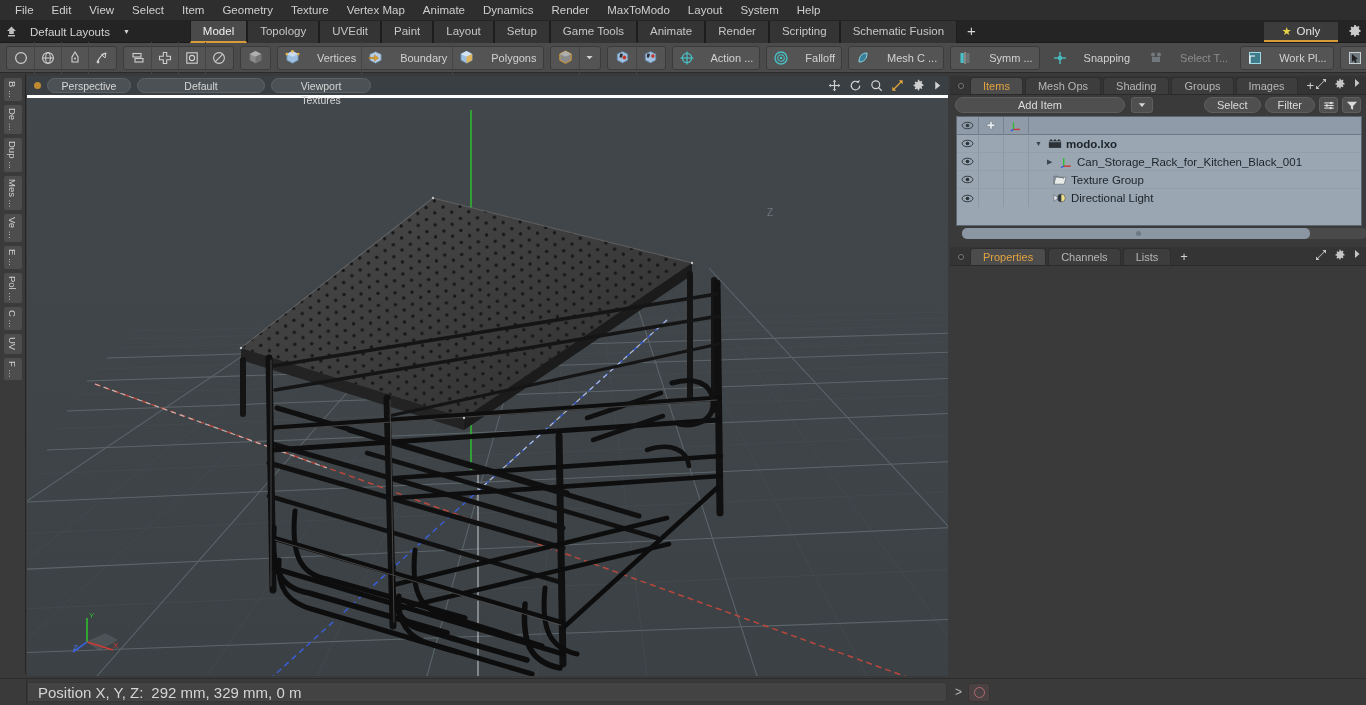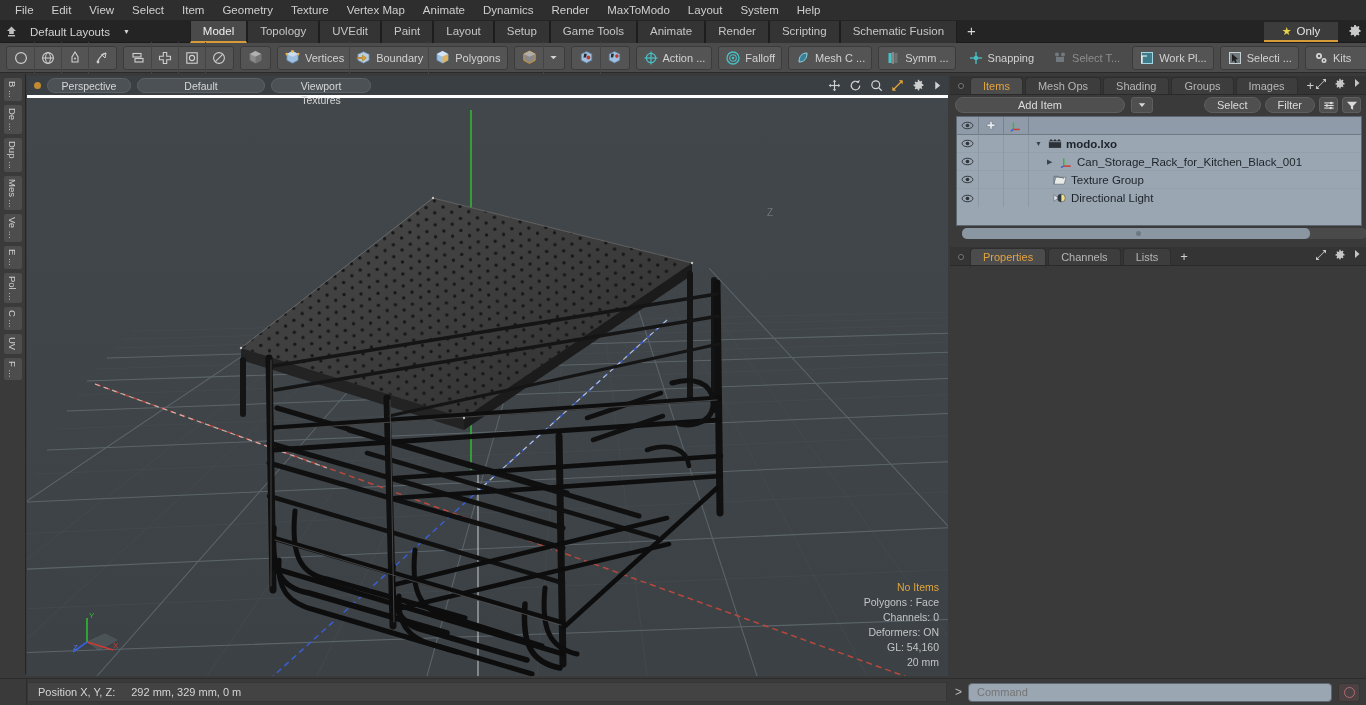--- a/index.html
+++ b/index.html
@@ -60,21 +60,21 @@
     background:#4b4b4b; border-bottom:1px solid #2a2a2a;
     display:flex; align-items:center; padding:0 3px; gap:0px;
   }
   .tgroup {
     display:flex; align-items:center; height:24px;
     background:#545454; border:1px solid #3b3b3b; border-radius:3px;
     margin:0 3px; padding:0 1px;
   }
   .tbtn {
     height:32px; min-width:24px; display:flex; align-items:center; justify-content:center;
-    gap:4px; padding:0 5px; font-size:11px; color:#d2d2d2; white-space:nowrap;
+    gap:16px; padding:0 5px; font-size:11px; color:#d2d2d2; white-space:nowrap;
     border-right:1px solid #454545;
   }
   .tbtn:last-child { border-right:none; }
   .tbtn.dim { color:#8d8d8d; }
   .tbtn .lbl { font-size:11px; }
 
   
   .leftbar {
     position:absolute; left:0; top:74px; width:26px; height:600px;
     background:#3a3a3a; border-right:1px solid #262626; padding-top:3px;
@@ -193,21 +193,21 @@
 
   
   .bottombar {
     position:absolute; left:0; top:678px; width:1366px; height:27px;
     background:#3a3a3a; border-top:1px solid #2c2c2c; display:flex; align-items:center;
   }
   .bb-left { width:27px; height:27px; background:#3a3a3a; border-right:1px solid #2c2c2c;}
   .pos-field {
     flex:0 0 920px; height:20px; margin-left:0px; background:#434343;
     border:1px solid #363636; display:flex; align-items:center; padding-left:10px;
-    font-size:11px; color:#d4d4d4; gap:16px;
+    font-size:15px; color:#d4d4d4; gap:8px;
   }
   .cmd-wrap { flex:1; display:flex; align-items:center; gap:6px; padding:0 6px 0 8px; }
   .cmd-arrow { color:#b9b9b9; font-size:12px; }
   .cmd-input {
     flex:1; height:19px; line-height:18px; background:#9aa6b2; border:1px solid #5f6872;
     border-radius:4px; padding-left:8px; font-size:11px; color:#4b545d;
   }
   .cmd-circle {
     width:22px; height:19px; background:#4a4242; border:1px solid #3a3434; border-radius:3px;
     display:flex; align-items:center; justify-content:center;
@@ -753,28 +753,20 @@
         <path d="M18 36 L36 28 L48 34 L30 44 Z" fill="#5a6266" opacity=".55" stroke="#6d7478" stroke-width=".7"></path>
         <line x1="18" y1="36" x2="18" y2="12" stroke="#2fbd2f" stroke-width="1.6"></line>
         <text x="20" y="12" font-family="Liberation Sans, sans-serif" font-size="8" fill="#2fbd2f">Y</text>
         <line x1="18" y1="36" x2="44" y2="44" stroke="#cc3b33" stroke-width="1.6"></line>
         <text x="44" y="42" font-family="Liberation Sans, sans-serif" font-size="8" fill="#cc3b33">X</text>
         <line x1="18" y1="36" x2="4" y2="46" stroke="#3a5fd8" stroke-width="1.6"></line>
         <text x="4" y="44" font-family="Liberation Sans, sans-serif" font-size="8" fill="#4a74ee">Z</text>
       </svg>
     </div>
 
-    <div class="vp-stats">
-      <div class="noitems">No Items</div>
-      <div>Polygons : Face</div>
-      <div>Channels: 0</div>
-      <div>Deformers: ON</div>
-      <div>GL: 54,160</div>
-      <div>20 mm</div>
-    </div>
   </div>
 
   <div class="rpanel">
 
     <div class="panel-tabrow">
       <div class="pdot"></div>
       <div class="ptab active">Items</div>
       <div class="ptab">Mesh Ops</div>
       <div class="ptab">Shading</div>
       <div class="ptab">Groups</div>
@@ -957,19 +949,18 @@
   </div>
 
   <div class="bottombar">
     <div class="bb-left"></div>
     <div class="pos-field">
       <span>Position X, Y, Z:</span>
       <span>292 mm, 329 mm, 0 m</span>
     </div>
     <div class="cmd-wrap">
       <span class="cmd-arrow">&gt;</span>
-      <input class="cmd-input" type="text" placeholder="Command" style="">
       <div class="cmd-circle">
           <i></i>
         </div>
     </div>
   </div>
 </div>
 
 </body></html>

